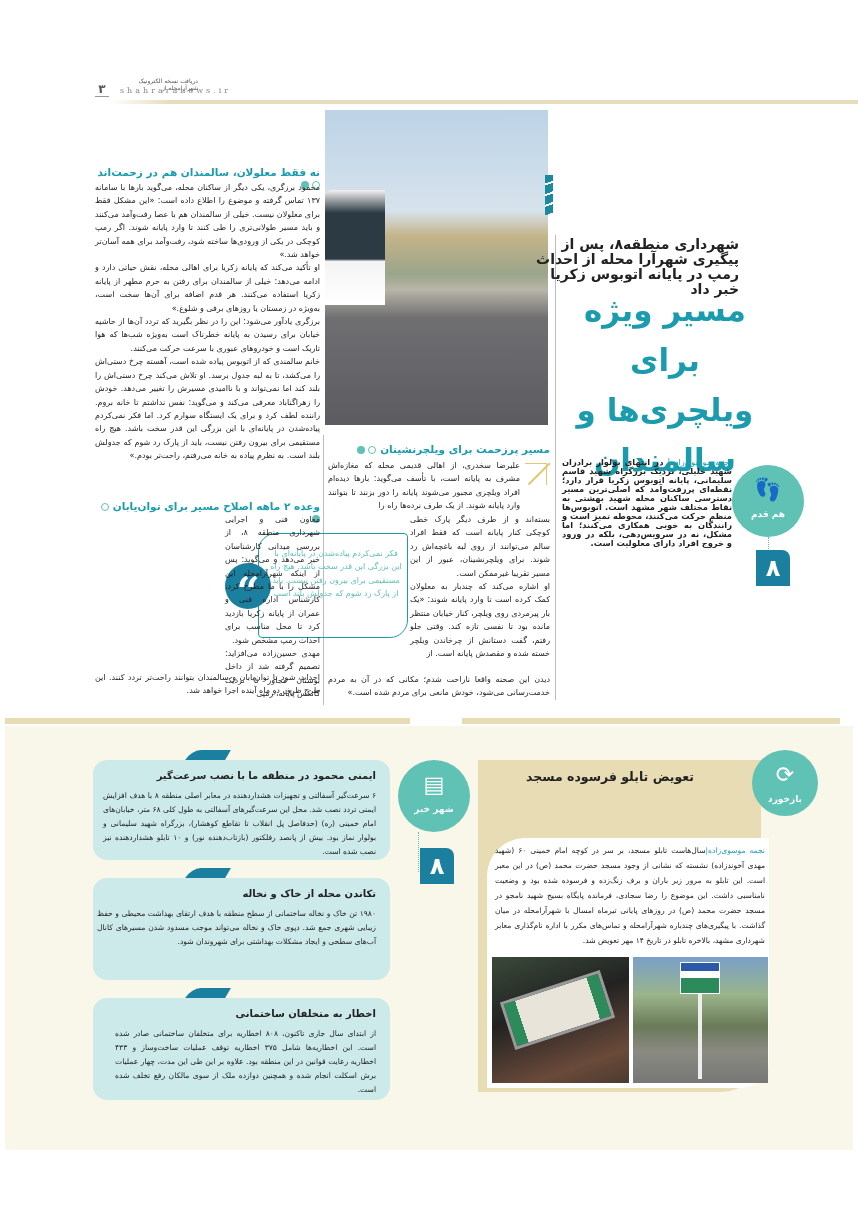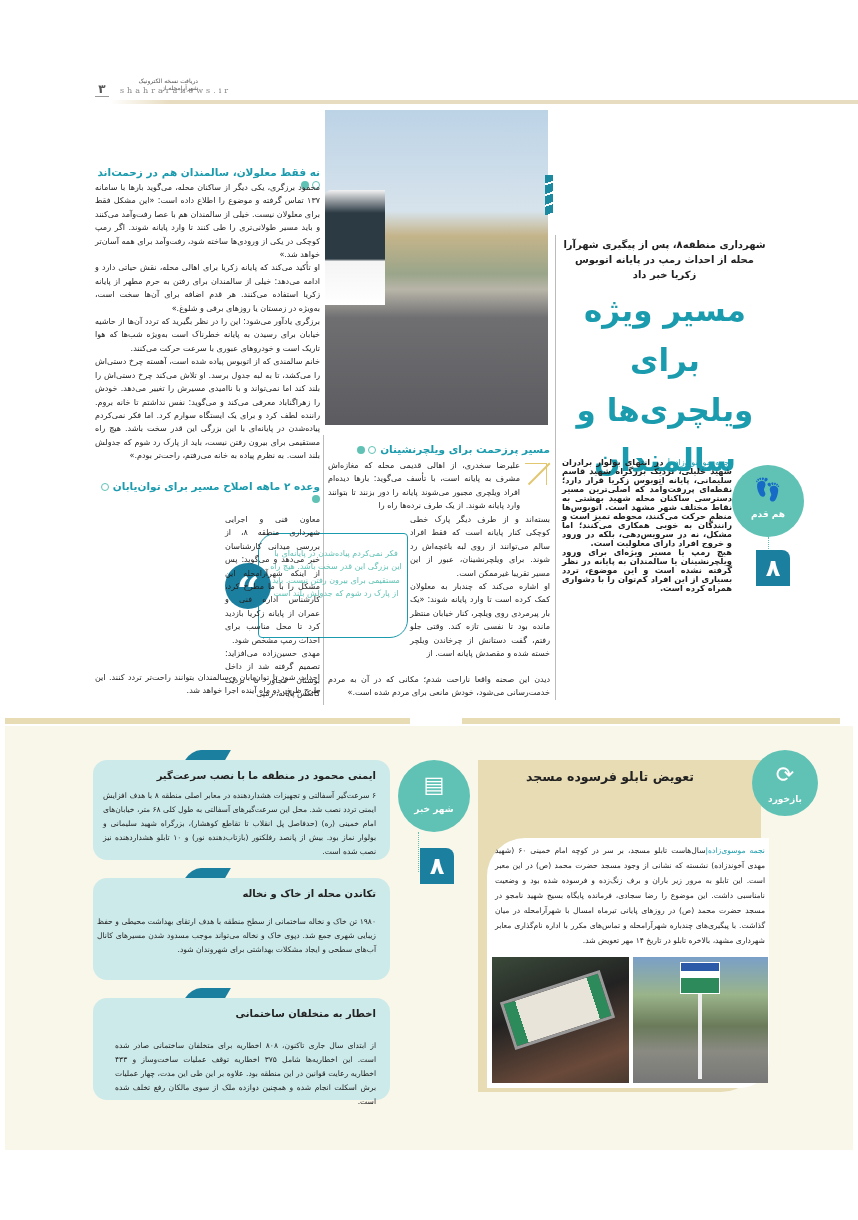--- a/index.html
+++ b/index.html
@@ -10,21 +10,21 @@
   .hdr-small{left:118px;top:77px;font-size:6px;color:#555;direction:rtl;width:80px;text-align:right}
   .hdr-url{left:120px;top:86px;font-size:8px;letter-spacing:3px;color:#888;font-family:"DejaVu Serif",serif}
   .hdr-num{left:95px;top:82px;font-size:12px;color:#555;font-weight:bold;border-bottom:1px solid #999;width:14px;text-align:center}
   .hdr-line{left:110px;top:100px;width:748px;height:4px;background:linear-gradient(to right,#fff,#e8dcc0 8%,#e8dcc0)}
   
   .photo{left:325px;top:110px;width:223px;height:315px;background:linear-gradient(180deg,#bcd3e6 0%,#d7e3ec 32%,#c4b48a 40%,#9aa58a 52%,#b8b5a8 57%,#6f6f72 66%,#5c5c60 100%)}
   .bus{left:325px;top:190px;width:60px;height:115px;background:linear-gradient(180deg,#f2f2f2 0%,#2c3a44 20%,#2c3a44 60%,#f4f4f4 62%,#fff 100%);border-radius:6px 0 0 0}
   .teal-bars{left:545px;top:175px;width:8px;height:40px;background:repeating-linear-gradient(160deg,#1b8aa0 0 8px,#fff 8px 10px)}
   .vline{width:1px;background:#bbb}
   
-  .kicker{left:562px;top:237px;width:205px;font-size:10px;font-weight:bold;direction:rtl;text-align:center;line-height:15px;color:#222}
+  .kicker{left:534px;top:237px;width:205px;font-size:14px;font-weight:bold;direction:rtl;text-align:right;line-height:15px;color:#222}
   .headline{left:560px;top:285px;width:210px;font-size:31px;font-weight:bold;color:#1b9cae;direction:rtl;text-align:center;line-height:50px}
   .lead{left:562px;top:458px;width:170px;font-size:8.3px;font-weight:bold;line-height:9px}
   .lead .by{color:#1b9cae;font-weight:normal}
   .badge-circle{left:732px;top:465px;width:72px;height:72px;border-radius:50%;background:#5fc2b5;color:#fff;text-align:center}
   .badge-circle .ic{font-size:22px;line-height:38px;padding-top:6px}
   .badge-circle .lbl{font-size:9px;font-weight:bold;direction:rtl}
   .dotline{border-left:1px dotted #5fc2b5}
   .num8{width:34px;height:36px;background:#1b7fa0;color:#fff;font-size:24px;font-weight:bold;text-align:center;line-height:36px;border-radius:0 8px 0 0}
   
   .sec-h{font-size:10.5px;font-weight:bold;color:#1b9cae;direction:rtl;text-align:right}
@@ -68,21 +68,20 @@
 
 <div class="abs vline" style="left:555px;top:235px;height:465px"></div>
 <div class="abs vline" style="left:323px;top:435px;height:270px"></div>
 
 <div class="abs kicker">شهرداری منطقه۸، پس از پیگیری شهرآرا محله از احداث رمپ در پایانه اتوبوس زکریا خبر داد</div>
 <div class="abs headline">مسیر ویژه برای ویلچری‌ها و سالمندان</div>
 
 <div class="abs lead rtl">
   <span class="by">نجمه موسوی‌زاده|</span>
   <span>در انتهای بولوار برادران شهید خلیلی، نزدیک بزرگراه شهید قاسم سلیمانی، پایانه اتوبوس زکریا قرار دارد؛ نقطه‌ای پررفت‌وآمد که اصلی‌ترین مسیر دسترسی ساکنان محله شهید بهشتی به نقاط مختلف شهر مشهد است. اتوبوس‌ها منظم حرکت می‌کنند، محوطه تمیز است و رانندگان به خوبی همکاری می‌کنند؛ اما مشکل، نه در سرویس‌دهی، بلکه در ورود و خروج افراد دارای معلولیت است.</span><br>
-  <span>هیچ رمپ یا مسیر ویژه‌ای برای ورود ویلچرنشینان یا سالمندان به پایانه در نظر گرفته نشده است و این موضوع، تردد بسیاری از این افراد کم‌توان را با دشواری همراه کرده است.</span>
 </div>
 
 <div class="abs badge-circle">
   <div class="ic">👣</div>
   <div class="lbl">هم قدم</div>
 </div>
 <div class="abs dotline" style="left:768px;top:537px;height:40px"></div>
 <div class="abs num8" style="left:756px;top:550px">۸</div>
 
 <div class="abs sec-h" style="left:330px;top:443px;width:220px">
@@ -103,21 +102,21 @@
 <div class="abs sec-h" style="left:95px;top:166px;width:225px">
   <span>نه فقط معلولان، سالمندان هم در زحمت‌اند</span> <span class="ring"></span><span class="dot"></span>
 </div>
 <div class="abs body" style="left:95px;top:181px;width:225px">
   <span>محمود برزگری، یکی دیگر از ساکنان محله، می‌گوید بارها با سامانه ۱۳۷ تماس گرفته و موضوع را اطلاع داده است: «این مشکل فقط برای معلولان نیست. خیلی از سالمندان هم با عصا رفت‌وآمد می‌کنند و باید مسیر طولانی‌تری را طی کنند تا وارد پایانه شوند. اگر رمپ کوچکی در یکی از ورودی‌ها ساخته شود، رفت‌وآمد برای همه آسان‌تر خواهد شد.»</span><br>
   <span>او تأکید می‌کند که پایانه زکریا برای اهالی محله، نقش حیاتی دارد و ادامه می‌دهد: خیلی از سالمندان برای رفتن به حرم مطهر از پایانه زکریا استفاده می‌کنند. هر قدم اضافه برای آن‌ها سخت است، به‌ویژه در زمستان یا روزهای برفی و شلوغ.»</span><br>
   <span>برزگری یادآور می‌شود: این را در نظر بگیرید که تردد آن‌ها از حاشیه خیابان برای رسیدن به پایانه خطرناک است به‌ویژه شب‌ها که هوا تاریک است و خودروهای عبوری با سرعت حرکت می‌کنند.</span><br>
   <span>خانم سالمندی که از اتوبوس پیاده شده است، آهسته چرخ دستی‌اش را می‌کشد، تا به لبه جدول برسد. او تلاش می‌کند چرخ دستی‌اش را بلند کند اما نمی‌تواند و با ناامیدی مسیرش را تغییر می‌دهد. خودش را زهراگناباد معرفی می‌کند و می‌گوید: نفس نداشتم تا خانه بروم. راننده لطف کرد و برای یک ایستگاه سوارم کرد. اما فکر نمی‌کردم پیاده‌شدن در پایانه‌ای با این بزرگی این قدر سخت باشد. هیچ راه مستقیمی برای بیرون رفتن نیست، باید از پارک رد شوم که جدولش بلند است. به نظرم پیاده به خانه می‌رفتم، راحت‌تر بودم.»</span>
 </div>
 
-<div class="abs sec-h" style="left:95px;top:480px;width:225px">
+<div class="abs sec-h" style="left:95px;top:500px;width:225px">
   <span>وعده ۲ ماهه اصلاح مسیر برای توان‌یابان</span> <span class="ring"></span><span class="dot"></span>
 </div>
 <div class="abs body" style="left:225px;top:513px;width:95px">
   <span>معاون فنی و اجرایی شهرداری منطقه ۸، از بررسی میدانی کارشناسان خبر می‌دهد و می‌گوید: پس از اینکه شهرآرامحله این مشکل را با ما مطرح کرد، کارشناس اداره فنی و عمران از پایانه زکریا بازدید کرد تا محل مناسب برای احداث رمپ مشخص شود.</span><br><span>مهدی حسین‌زاده می‌افزاید: تصمیم گرفته شد از داخل بوستان مجاور تا نزدیک کانکس پایانه، رمپی</span>
 </div>
 <div class="abs body" style="left:95px;top:671px;width:225px">احداث شود تا توان‌یابان و سالمندان بتوانند راحت‌تر تردد کنند. این طرح ظرف دو ماه آینده اجرا خواهد شد.</div>
 
 <div class="abs sep1"></div>
 <div class="abs sep2"></div>
 <div class="abs bottom-bg"></div>
@@ -126,28 +125,28 @@
   <div class="card-tab" style="margin-left:95px;width:40px"></div>
   <div class="card" style="padding:10px 14px 10px 10px;height:100px">
     <div class="card-h">ایمنی محمود در منطقه ما با نصب سرعت‌گیر</div>
     <div class="card-b" style="margin-top:8px">۶ سرعت‌گیر آسفالتی و تجهیزات هشداردهنده در معابر اصلی منطقه ۸ با هدف افزایش ایمنی تردد نصب شد. محل این سرعت‌گیرهای آسفالتی به طول کلی ۶۸ متر، خیابان‌های امام خمینی (ره) (حدفاصل پل انقلاب تا تقاطع کوهشار)، بزرگراه شهید سلیمانی و بولوار نماز بود. بیش از پانصد رفلکتور (بازتاب‌دهنده نور) و ۱۰ تابلو هشداردهنده نیز نصب شده است.</div>
   </div>
 </div>
 <div class="abs" style="left:93px;top:868px;width:297px">
   <div class="card-tab" style="margin-left:95px;width:40px"></div>
   <div class="card" style="padding:10px 14px 10px 4px;height:102px">
     <div class="card-h">تکاندن محله از خاک و نخاله</div>
-    <div class="card-b" style="margin-top:16px">۱۹۸۰ تن خاک و نخاله ساختمانی از سطح منطقه با هدف ارتقای بهداشت محیطی و حفظ زیبایی شهری جمع شد. دپوی خاک و نخاله می‌تواند موجب مسدود شدن مسیرهای کانال آب‌های سطحی و ایجاد مشکلات بهداشتی برای شهروندان شود.</div>
+    <div class="card-b" style="margin-top:8px">۱۹۸۰ تن خاک و نخاله ساختمانی از سطح منطقه با هدف ارتقای بهداشت محیطی و حفظ زیبایی شهری جمع شد. دپوی خاک و نخاله می‌تواند موجب مسدود شدن مسیرهای کانال آب‌های سطحی و ایجاد مشکلات بهداشتی برای شهروندان شود.</div>
   </div>
 </div>
 <div class="abs" style="left:93px;top:988px;width:297px">
   <div class="card-tab" style="margin-left:95px;width:40px"></div>
   <div class="card" style="padding:10px 14px 10px 22px;height:102px">
     <div class="card-h">اخطار به متخلفان ساختمانی</div>
-    <div class="card-b" style="margin-top:20px">از ابتدای سال جاری تاکنون، ۸۰۸ اخطاریه برای متخلفان ساختمانی صادر شده است. این اخطاریه‌ها شامل ۳۷۵ اخطاریه توقف عملیات ساخت‌وساز و ۴۳۳ اخطاریه رعایت قوانین در این منطقه بود. علاوه بر این طی این مدت، چهار عملیات برش اسکلت انجام شده و همچنین دوازده ملک از سوی مالکان رفع تخلف شده است.</div>
+    <div class="card-b" style="margin-top:8px">از ابتدای سال جاری تاکنون، ۸۰۸ اخطاریه برای متخلفان ساختمانی صادر شده است. این اخطاریه‌ها شامل ۳۷۵ اخطاریه توقف عملیات ساخت‌وساز و ۴۳۳ اخطاریه رعایت قوانین در این منطقه بود. علاوه بر این طی این مدت، چهار عملیات برش اسکلت انجام شده و همچنین دوازده ملک از سوی مالکان رفع تخلف شده است.</div>
   </div>
 </div>
 
 <div class="abs badge-circle" style="left:398px;top:760px">
   <div class="ic">▤</div>
   <div class="lbl">شهر خبر</div>
 </div>
 <div class="abs dotline" style="left:418px;top:832px;height:40px"></div>
 <div class="abs num8" style="left:420px;top:848px">۸</div>
 

